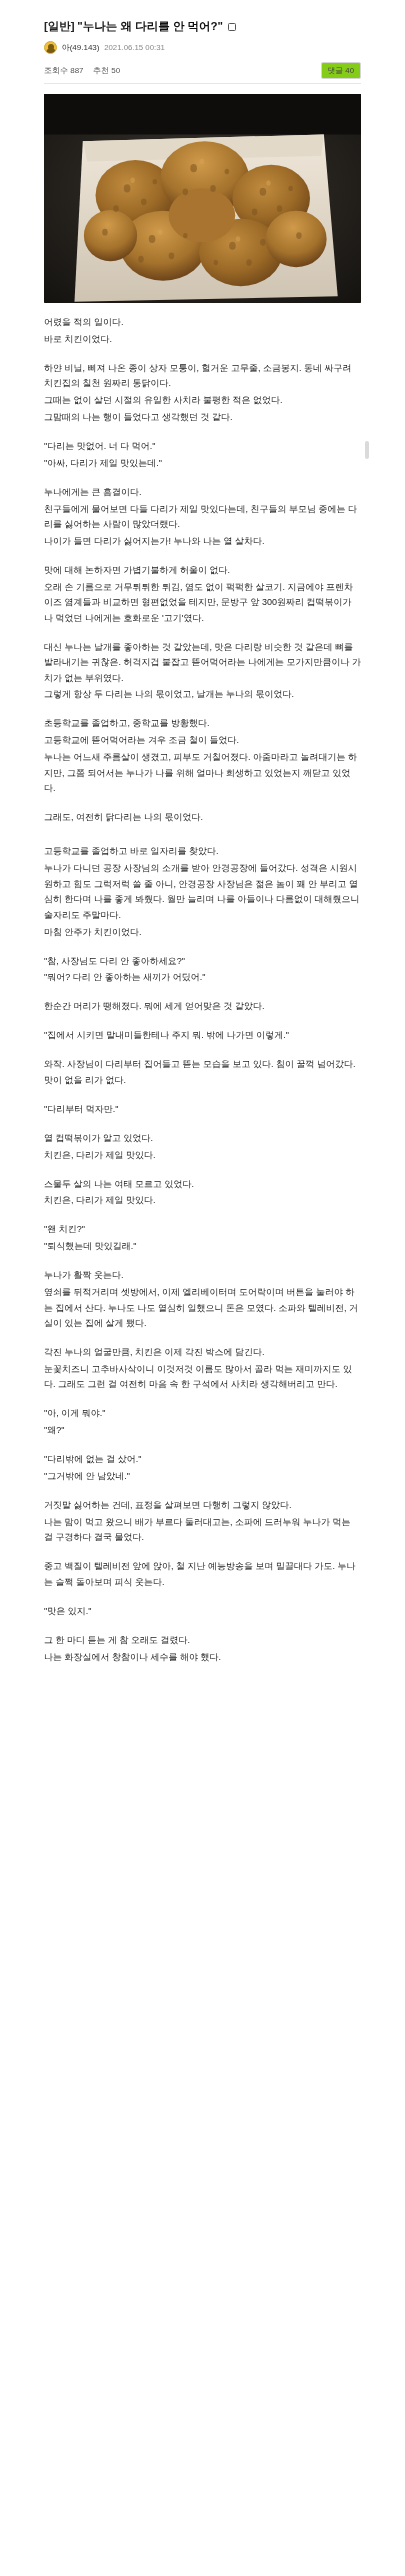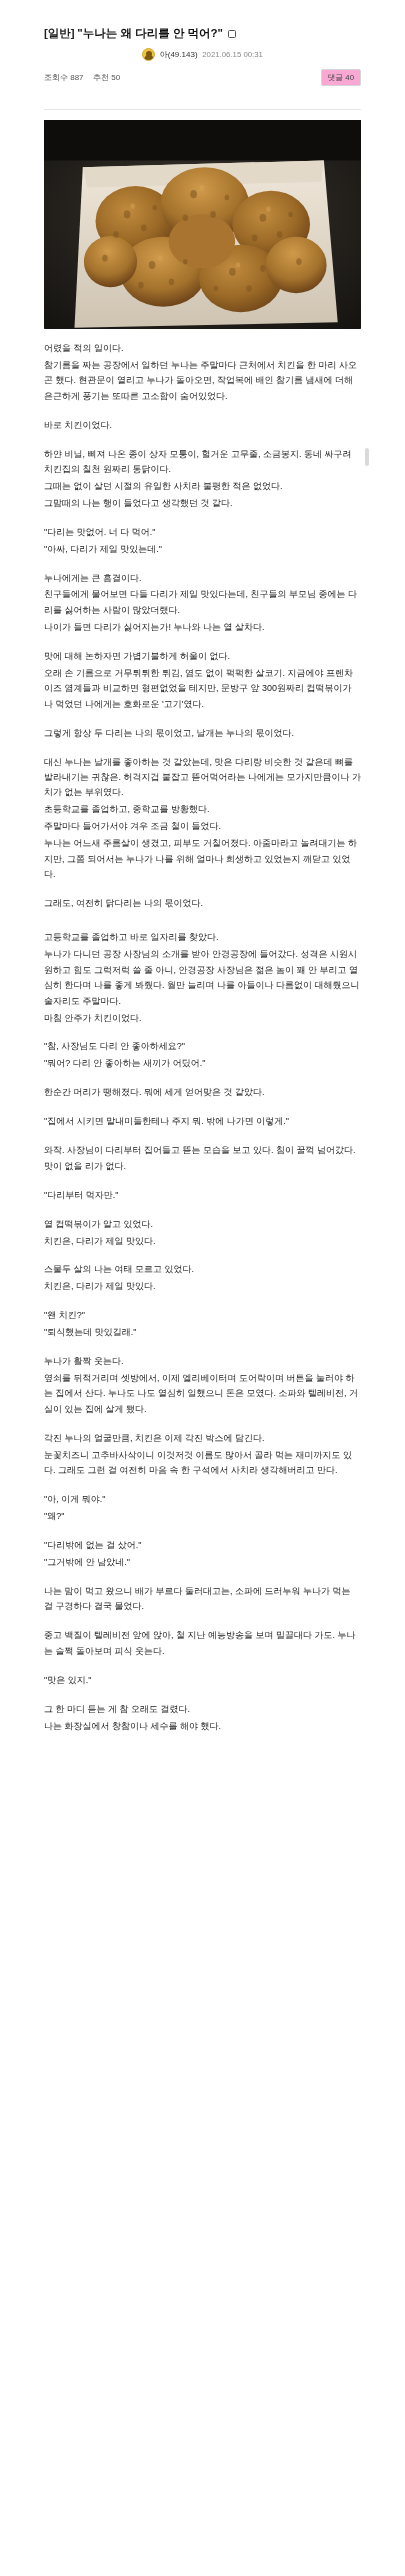--- a/index.html
+++ b/index.html
@@ -4,21 +4,21 @@
 <style>
   * { box-sizing: border-box; }
   html, body {
     margin: 0;
     padding: 0;
     background: #ffffff;
     font-family: "Liberation Sans", sans-serif;
   }
   .page {
     width: 336px;
-    margin: 16px auto;
+    margin: 9px auto;
     background: #ffffff;
     position: relative;
   }
   
   .post-header {
     padding: 9.5px 9.5px 0 9.5px;
   }
   .title-line {
     display: flex;
     align-items: center;
@@ -47,21 +47,20 @@
     position: relative;
     top: 0.7px;
   }
   .author-line {
     display: flex;
     align-items: center;
     gap: 4.7px;
     margin-top: 7.4px;
     font-size: 8px;
     color: #666666;
-    justify-content: center;
   }
   .avatar {
     width: 13px;
     height: 13px;
     border-radius: 50%;
     background: #f0c040;
     border: 0.7px solid #d8ab2c;
     position: relative;
     overflow: hidden;
     flex: 0 0 auto;
@@ -88,34 +87,34 @@
   }
   .date {
     color: #8a8a8a;
     font-size: 7.8px;
   }
   .meta-bar {
     display: flex;
     align-items: center;
     gap: 9.5px;
     margin-top: 8px;
-    padding-bottom: 23px;
+    padding-bottom: 4px;
     font-size: 8px;
     color: #555555;
     border-bottom: 0.7px solid #e6e6e6;
   }
   .meta-item { color: #555; }
   .comment-chip {
     margin-left: auto;
     border: 0.7px solid #d5d5d5;
     border-radius: 2px;
     padding: 2px 6px;
     font-size: 7.8px;
     color: #444;
-    background: #f9a8d4;
+    background: #84cc16;
   }
   
   .body {
     padding: 0 9.5px 20px 9.5px;
     font-size: 9px;
     line-height: 1.72;
     color: #1b1b1b;
   }
   .photo-wrap {
     margin: 9.5px 0 12px 0;
@@ -234,36 +233,35 @@
             <circle cx="285" cy="100" r="4"></circle>
           <circle cx="405" cy="132" r="4"></circle>
             <circle cx="210" cy="205" r="4"></circle>
           <circle cx="350" cy="215" r="4"></circle>
         </g>
       </svg>
     </div>
 
     <div>
       <p class="para">어렸을 적의 일이다.</p>
-      <p class="para gap">참기름을 짜는 공장에서 일하던 누나는 주말마다 근처에서 치킨을 한 마리 사오곤 했다. 현관문이 열리고 누나가 돌아오면, 작업복에 배인 참기름 냄새에 더해 은근하게 풍기는 또따른 고소함이 숨어있었다.</p>
       <p class="para gap">바로 치킨이었다.</p>
       <p class="para">하얀 비닐, 삐져 나온 종이 상자 모퉁이, 헐거운 고무줄, 소금봉지. 동네 싸구려 치킨집의 칠천 원짜리 통닭이다.</p>
       <p class="para">그때는 없이 살던 시절의 유일한 사치라 불평한 적은 없었다.</p>
       <p class="para gap">그맘때의 나는 행이 들었다고 생각했던 것 같다.</p>
       <p class="para">"다리는 맛없어. 너 다 먹어."</p>
       <p class="para gap">"아싸, 다리가 제일 맛있는데."</p>
       <p class="para">누나에게는 큰 흠결이다.</p>
       <p class="para">친구들에게 물어보면 다들 다리가 제일 맛있다는데, 친구들의 부모님 중에는 다리를 싫어하는 사람이 많았더랬다.</p>
       <p class="para gap">나이가 들면 다리가 싫어지는가! 누나와 나는 열 살차다.</p>
       <p class="para">맛에 대해 논하자면 가볍기불하게 허울이 없다.</p>
       <p class="para gap">오래 손 기름으로 거무튀튀한 튀김, 염도 없이 퍽퍽한 살코기. 지금에야 프렌차이즈 염계들과 비교하면 형편없었을 테지만, 문방구 앞 300원짜리 컵떡볶이가 나 먹었던 나에게는 호화로운 '고기'였다.</p>
+      <p class="para">대신 누나는 날개를 좋아하는 것 같았는데, 맛은 다리랑 비슷한 것 같은데 뼈를 발라내기는 귀찮은. 허걱지겁 붙잡고 뜯어먹어라는 나에게는 모가지만큼이나 가치가 없는 부위였다.</p>
       <p class="para gap">그렇게 항상 두 다리는 나의 몫이었고, 날개는 누나의 몫이었다.</p>
-      <p class="para">대신 누나는 날개를 좋아하는 것 같았는데, 맛은 다리랑 비슷한 것 같은데 뼈를 발라내기는 귀찮은. 허걱지겁 붙잡고 뜯어먹어라는 나에게는 모가지만큼이나 가치가 없는 부위였다.</p>
       <p class="para">초등학교를 졸업하고, 중학교를 방황했다.</p>
-      <p class="para">주말마다 들어가서야 겨우 조금 철이 들었다.</p>
+      <p class="para">고등학교에 뜯어먹어라는 겨우 조금 철이 들었다.</p>
       <p class="para gap">누나는 어느새 주름살이 생겼고, 피부도 거칠어졌다. 아줌마라고 놀려대기는 하지만, 그쯤 되어서는 누나가 나를 위해 얼마나 희생하고 있었는지 깨닫고 있었다.</p>
       <p class="para">그래도, 여전히 닭다리는 나의 몫이었다.</p>
     </div>
 
     <div class="spacer-lg"></div>
 
     <div>
       <p class="para">고등학교를 졸업하고 바로 일자리를 찾았다.</p>
       <p class="para">누나가 다니던 공장 사장님의 소개를 받아 안경공장에 들어갔다. 성격은 시원시원하고 힘도 그럭저럭 쓸 줄 아니, 안경공장 사장님은 젊은 놈이 꽤 안 부리고 열심히 한다며 나를 좋게 봐줬다. 월만 늘리며 나를 아들이나 다름없이 대해줬으니 술자리도 주말마다.</p>
       <p class="para gap">마침 안주가 치킨이었다.</p>
@@ -280,20 +278,21 @@
       <p class="para">"왠 치킨?"</p>
       <p class="para gap">"퇴식했는데 맛있길래."</p>
       <p class="para">누나가 활짝 웃는다.</p>
       <p class="para gap">옆쇠를 뒤적거리며 셋방에서, 이제 엘리베이터며 도어락이며 버튼을 눌러야 하는 집에서 산다. 누나도 나도 열심히 일했으니 돈은 모였다. 소파와 텔레비전, 거실이 있는 집에 살게 됐다.</p>
       <p class="para">각진 누나의 얼굴만큼, 치킨은 이제 각진 박스에 담긴다.</p>
       <p class="para gap">눈꽃치즈니 고추바사삭이니 이것저것 이름도 많아서 골라 먹는 재미까지도 있다. 그래도 그런 걸 여전히 마음 속 한 구석에서 사치라 생각해버리고 만다.</p>
       <p class="para">"아, 이게 뭐야."</p>
       <p class="para gap">"왜?"</p>
       <p class="para">"다리밖에 없는 걸 샀어."</p>
       <p class="para gap">"그거밖에 안 남았네."</p>
+      <p class="para">거짓말 싫어하는 건데, 표정을 살펴보면 다행히 그렇지 않았다.</p>
       <p class="para gap">나는 맘이 먹고 왔으니 배가 부르다 둘러대고는, 소파에 드러누워 누나가 먹는 걸 구경하다 결국 물었다.</p>
       <p class="para gap">중고 백질이 텔레비전 앞에 앉아, 철 지난 예능방송을 보며 밀끌대다 가도. 누나는 슬쩍 돌아보며 피식 웃는다.</p>
       <p class="para gap">"맛은 있지."</p>
       <p class="para">그 한 마디 듣는 게 참 오래도 걸렸다.</p>
       <p class="para">나는 화장실에서 창참이나 세수를 해야 했다.</p>
     </div>
 
   </div>
 
   <div class="scroll-dot" style="top:432px"></div>

